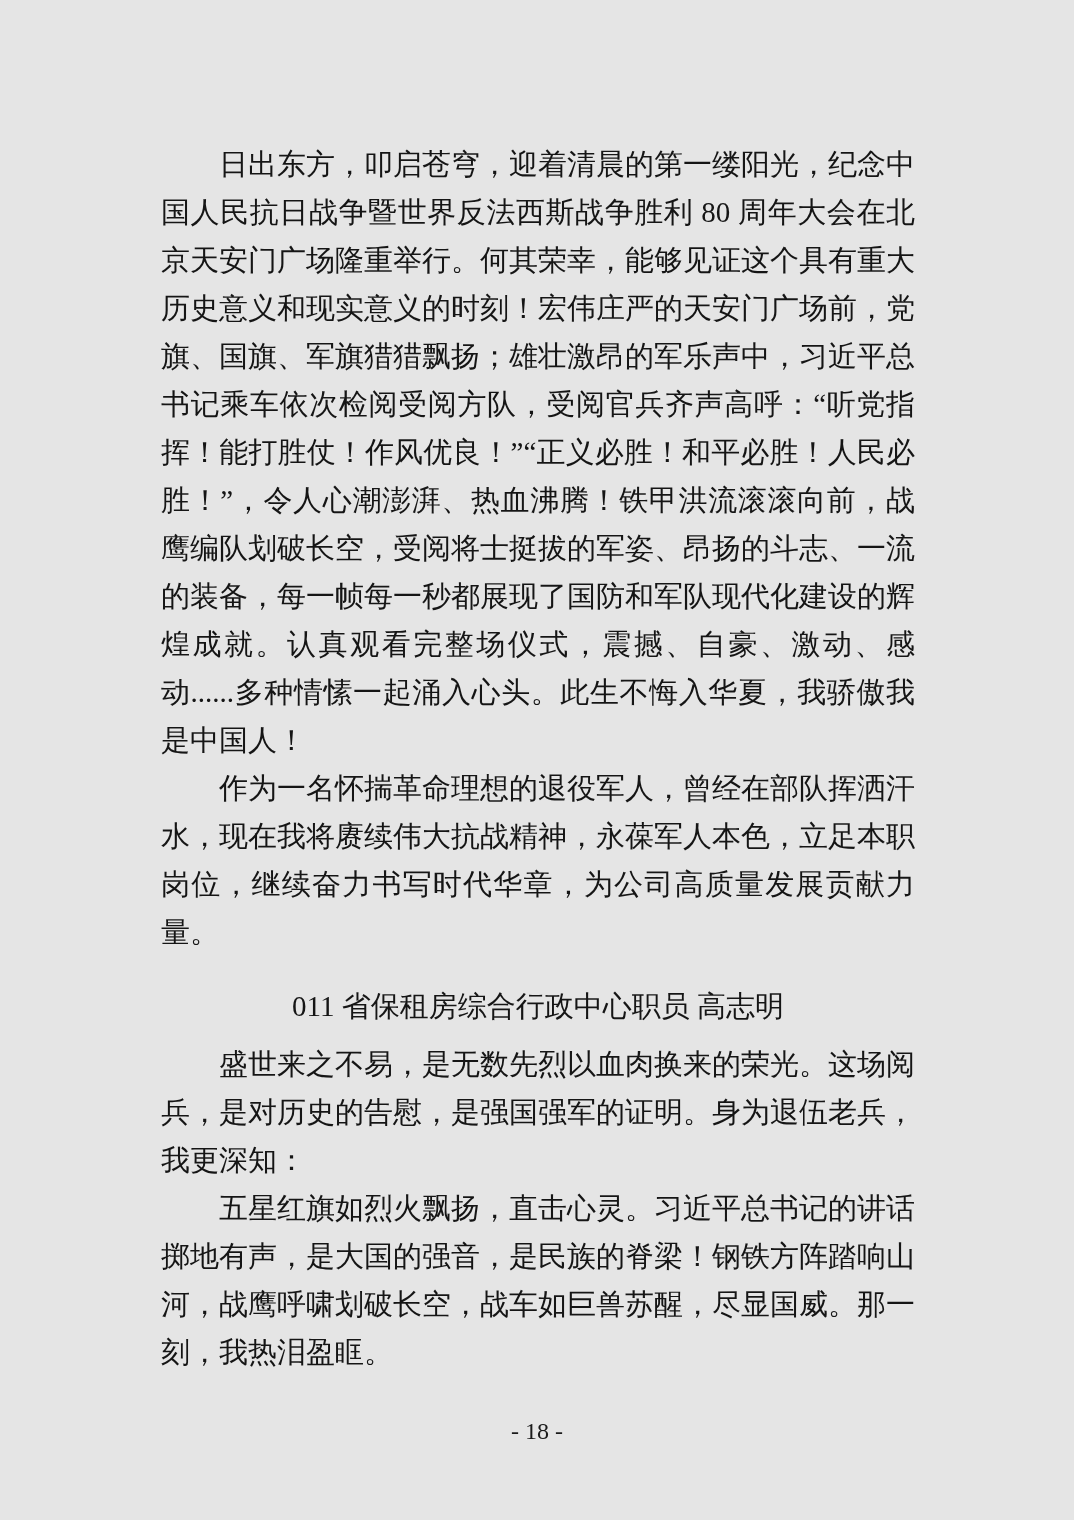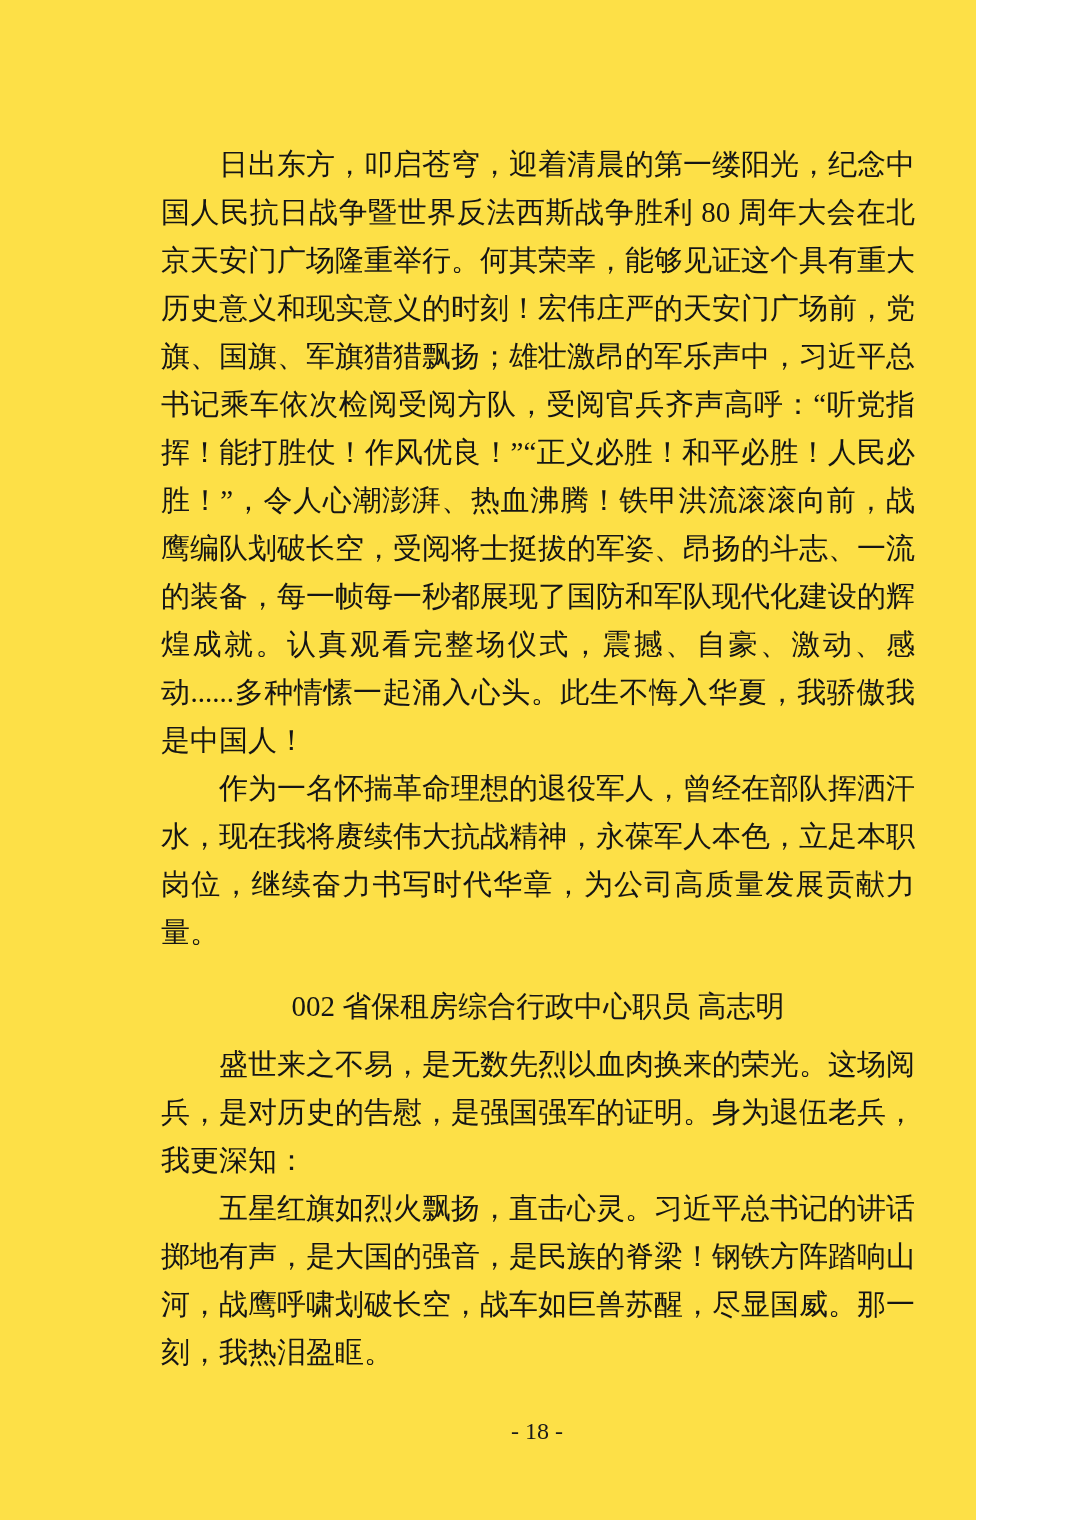--- a/index.html
+++ b/index.html
@@ -11,23 +11,23 @@
     height: 1520px;
     background: #ffffff;
     position: relative;
     font-family: "Liberation Serif", "DejaVu Serif", serif;
     color: #151515;
   }
   .page {
     position: absolute;
     left: 0;
     top: 0;
-    width: 976px;
+    width: 1074px;
     height: 1520px;
-    background: #fde047;
+    background: #e5e5e5;
     overflow: hidden;
   }
   .content {
     position: absolute;
     left: 161px;
     top: 140px;
     width: 754px;
   }
   .content p {
     margin: 0;
@@ -59,18 +59,18 @@
     color: #1a1a1a;
   }
 </style>
 </head>
 <body>
 
 <div class="page">
   <div class="content">
     <p class="body-para">日出东方，叩启苍穹，迎着清晨的第一缕阳光，纪念中国人民抗日战争暨世界反法西斯战争胜利 80 周年大会在北京天安门广场隆重举行。何其荣幸，能够见证这个具有重大历史意义和现实意义的时刻！宏伟庄严的天安门广场前，党旗、国旗、军旗猎猎飘扬；雄壮激昂的军乐声中，习近平总书记乘车依次检阅受阅方队，受阅官兵齐声高呼：“听党指挥！能打胜仗！作风优良！”“正义必胜！和平必胜！人民必胜！”，令人心潮澎湃、热血沸腾！铁甲洪流滚滚向前，战鹰编队划破长空，受阅将士挺拔的军姿、昂扬的斗志、一流的装备，每一帧每一秒都展现了国防和军队现代化建设的辉煌成就。认真观看完整场仪式，震撼、自豪、激动、感动......多种情愫一起涌入心头。此生不悔入华夏，我骄傲我是中国人！</p>
     <p class="body-para">作为一名怀揣革命理想的退役军人，曾经在部队挥洒汗水，现在我将赓续伟大抗战精神，永葆军人本色，立足本职岗位，继续奋力书写时代华章，为公司高质量发展贡献力量。</p>
-    <p class="section-heading">002 省保租房综合行政中心职员 高志明</p>
+    <p class="section-heading">011 省保租房综合行政中心职员 高志明</p>
     <p class="body-para">盛世来之不易，是无数先烈以血肉换来的荣光。这场阅兵，是对历史的告慰，是强国强军的证明。身为退伍老兵，我更深知：</p>
     <p class="body-para">五星红旗如烈火飘扬，直击心灵。习近平总书记的讲话掷地有声，是大国的强音，是民族的脊梁！钢铁方阵踏响山河，战鹰呼啸划破长空，战车如巨兽苏醒，尽显国威。那一刻，我热泪盈眶。</p>
   </div>
   <div class="footer">- 18 -</div>
 </div>
 
 </body></html>

